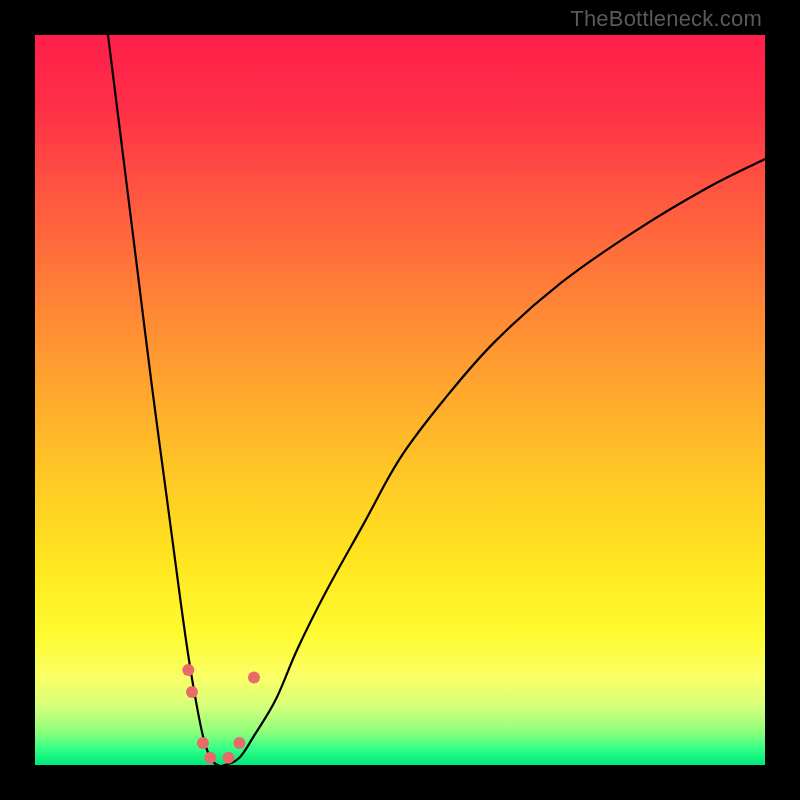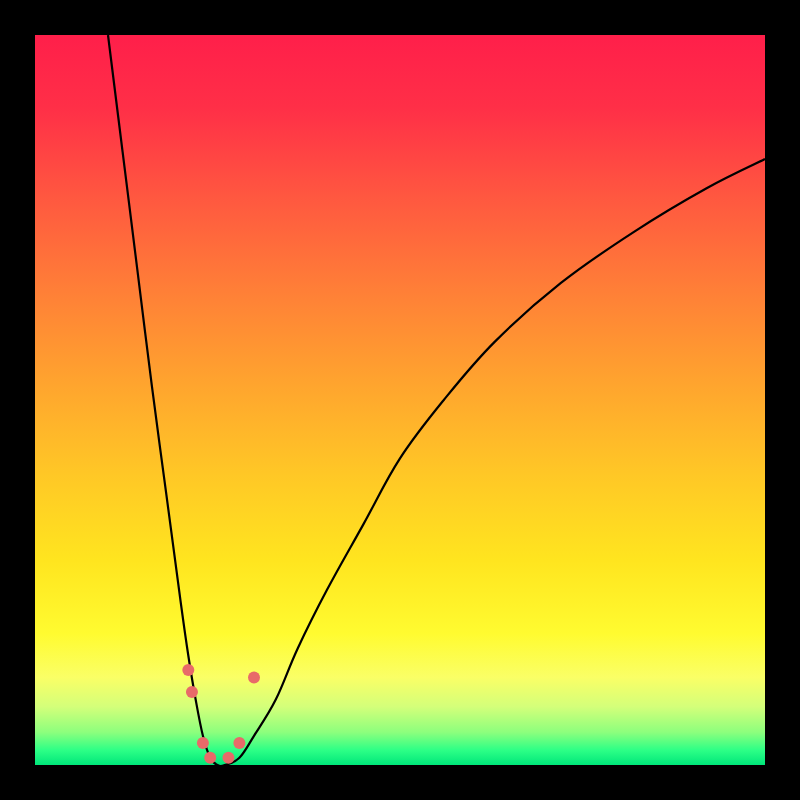--- a/index.html
+++ b/index.html
@@ -48,20 +48,21 @@
     font-weight: 500;
     letter-spacing: 0.2px;
     user-select: none;
   }
 </style>
 </head>
 <body>
 
 <div class="frame">
 
+  <div class="watermark">TheBottleneck.com</div>
 
   <div class="plot-area">
     <svg class="gradient" viewBox="0 0 730 730" preserveAspectRatio="none">
       <defs>
         <linearGradient id="bg-grad" x1="0" y1="0" x2="0" y2="1">
             <stop offset="0.00%" stop-color="#ff1f4a"></stop>
             <stop offset="10.00%" stop-color="#ff2f47"></stop>
             <stop offset="22.00%" stop-color="#ff5740"></stop>
             <stop offset="35.00%" stop-color="#ff7f37"></stop>
             <stop offset="48.00%" stop-color="#ffa52e"></stop>

